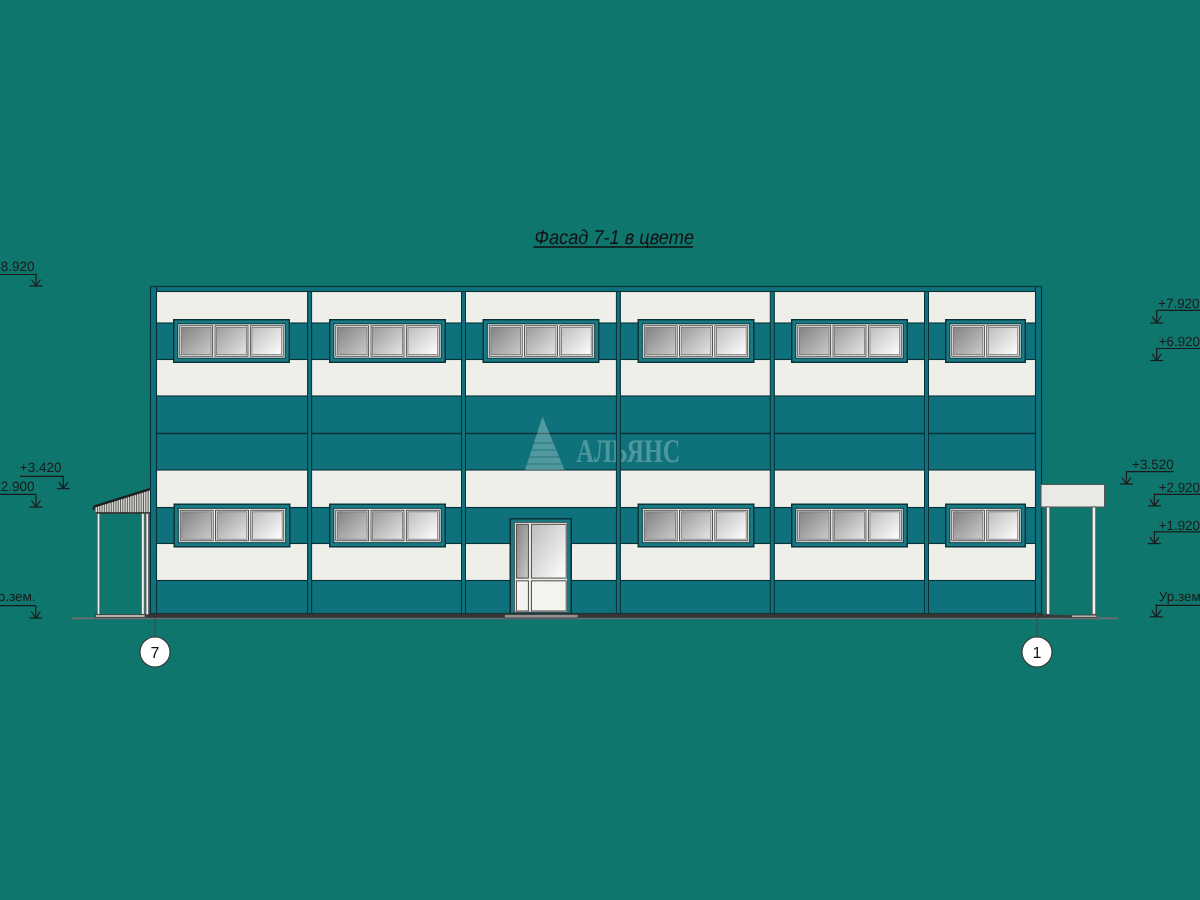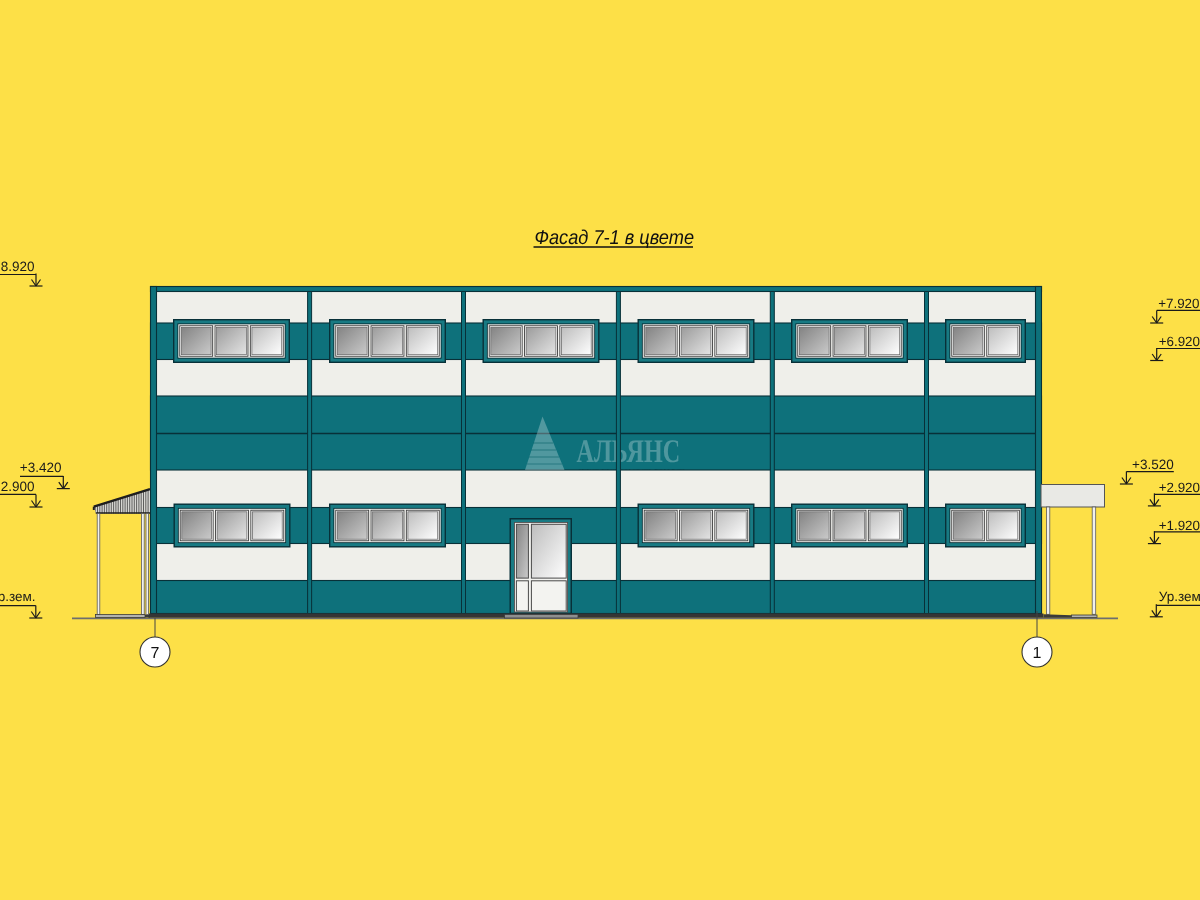--- a/index.html
+++ b/index.html
@@ -1,16 +1,16 @@
 <!DOCTYPE html>
 <html><head>
 <meta charset="utf-8">
 <style>
 html,body{margin:0;padding:0;background:#ffffff;-webkit-font-smoothing:antialiased;}
-#page{position:relative;will-change:transform;width:1200px;height:900px;background:#fde047;overflow:hidden;
+#page{position:relative;will-change:transform;width:1200px;height:900px;background:#0f766e;overflow:hidden;
  font-family:"Liberation Sans", sans-serif;}
 text{text-rendering:geometricPrecision;}
 svg{position:absolute;left:0;top:0;}
 </style>
 </head>
 <body>
 <div id="page">
 <svg width="1200" height="900" viewBox="0 0 1200 900">
 <defs>
 <linearGradient id="gl1" x1="0" y1="0" x2="1" y2="1">

